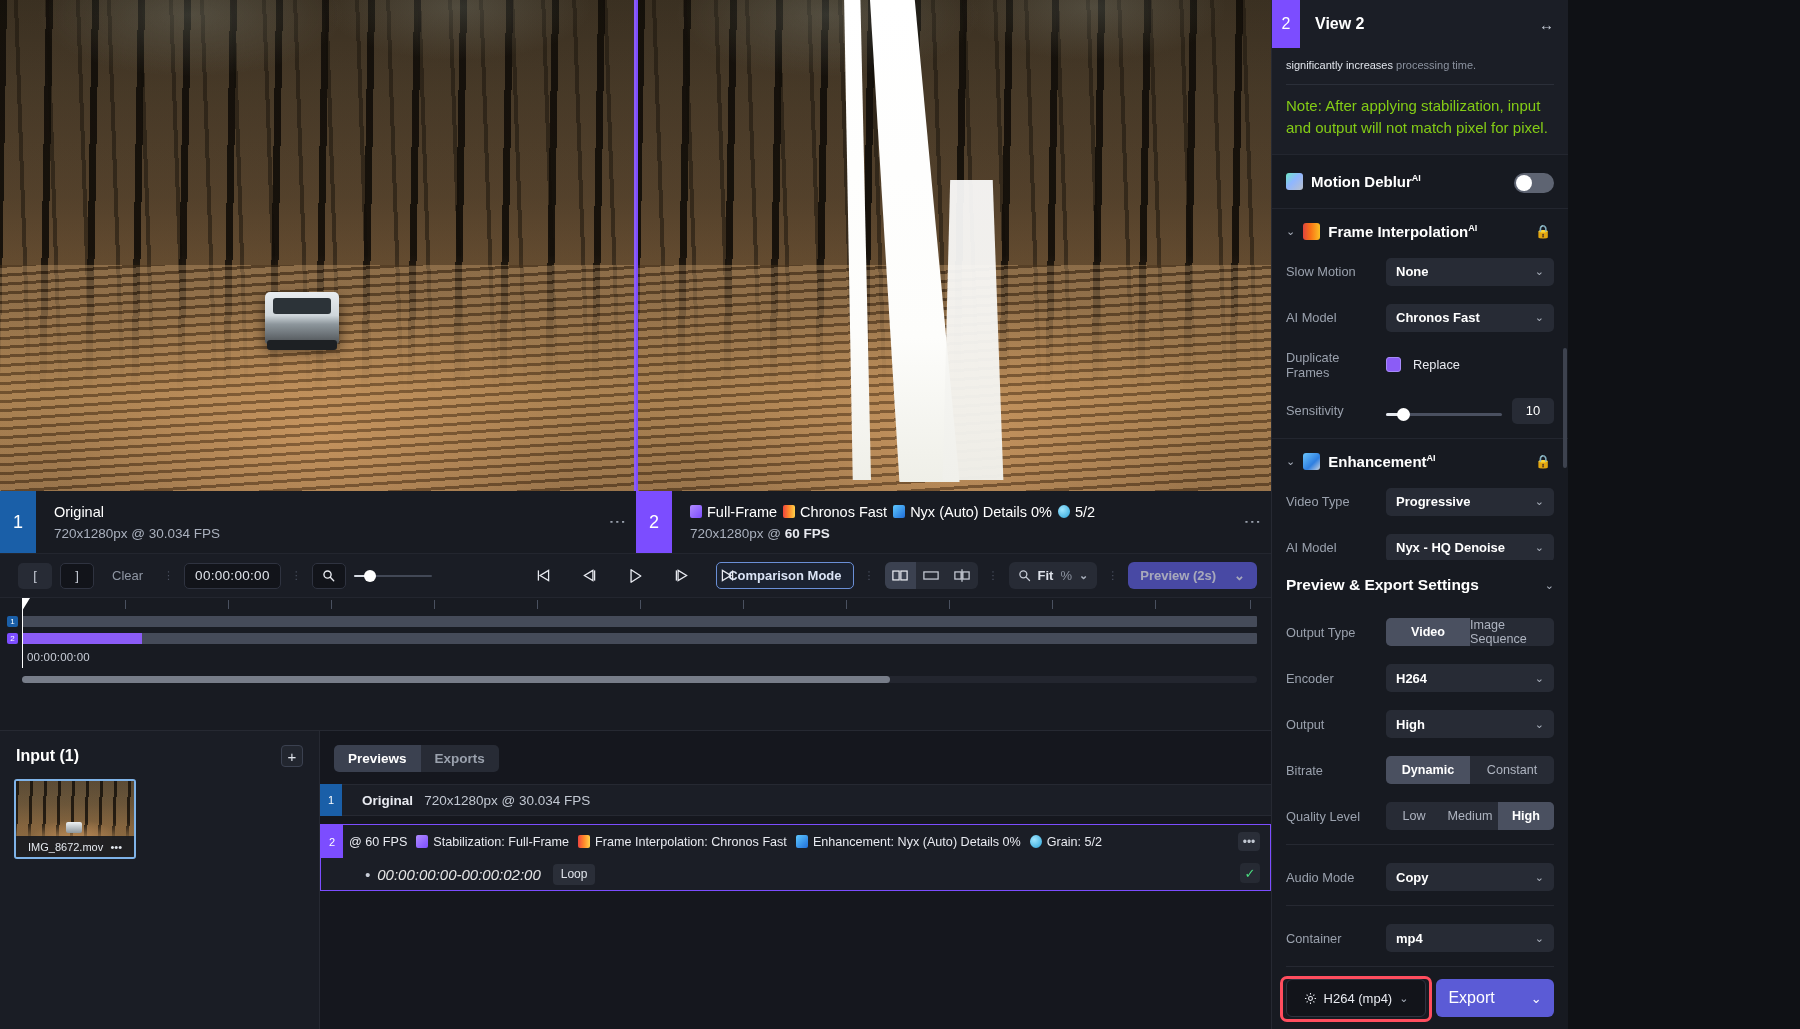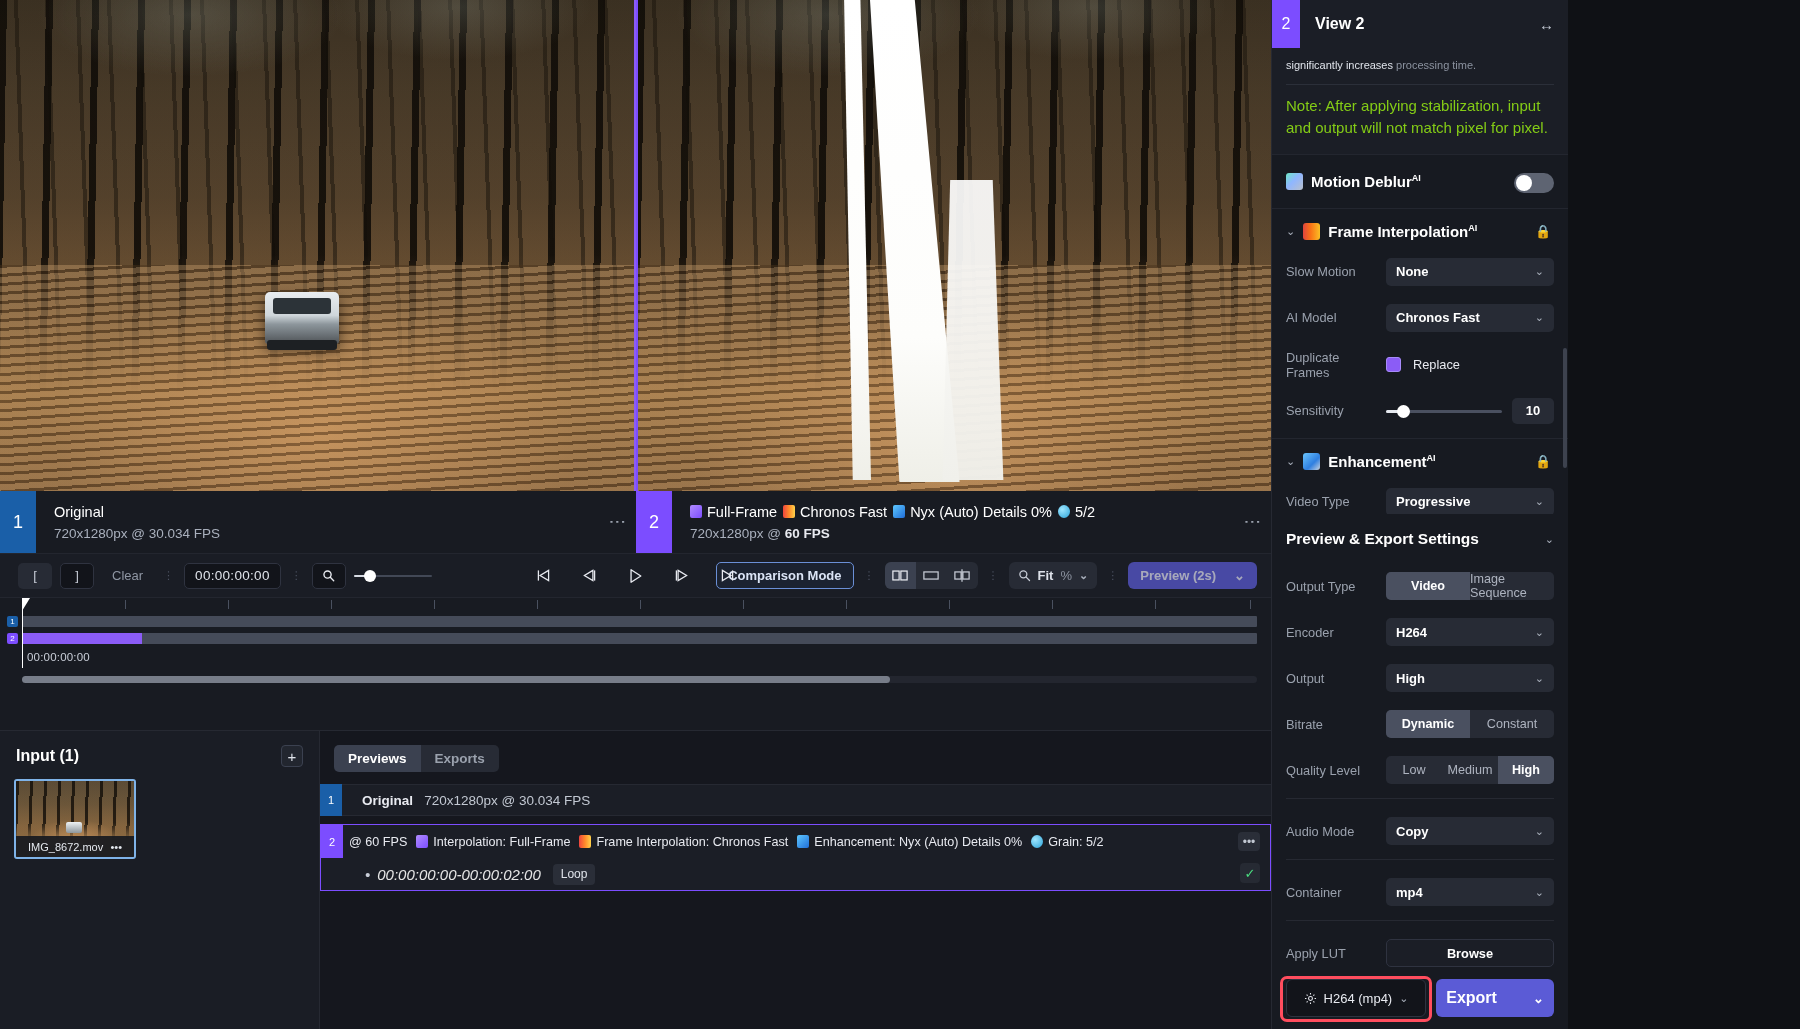--- a/index.html
+++ b/index.html
@@ -318,21 +318,21 @@
   .field { display: flex; align-items: center; margin-top: 18px; }
   .field-lbl { width: 100px; font-size: 12.8px; color: #9aa1ad; }
   .select {
     flex: 1; height: 28px; border-radius: 5px; background: #272b35; display: flex; align-items: center;
     justify-content: space-between; padding: 0 10px; font-size: 13px; color: #fff; font-weight: bold;
     cursor: pointer;
   }
   .select .cv { color: #aab1bd; font-size: 11px; font-weight: normal;}
   .cbox { width: 15px; height: 15px; border-radius: 3px; background: #8b5cf6; border: 1px solid #a78bfa; cursor:pointer;}
   .cb-lbl { font-size: 12.8px; color: #e8eaf0; margin-left: 12px; }
-  .slider-wrap { flex: 1; display: flex; align-items: center; gap: 10px; font-weight: bold; }
+  .slider-wrap { flex: 1; display: flex; align-items: flex-end; gap: 10px; }
   .slider { position: relative; flex: 1; height: 20px; }
   .sl-track { position: absolute; left: 0; right: 0; top: 9px; height: 3px; background: #4a5060; border-radius: 2px;}
   .sl-fill { position: absolute; left: 0; width: 16px; top: 9px; height: 3px; background: #e6e9ef; border-radius: 2px;}
   .sl-knob { position: absolute; left: 11px; top: 4px; width: 13px; height: 13px; border-radius: 50%; background: #fff;}
   .num-box {
     width: 42px; height: 26px; border-radius: 5px; background: #272b35; color: #fff; font-size: 13px;
     display: flex; align-items: center; justify-content: center;
   }
   .ghost-bar { height: 26px; border-radius: 5px; background: #272b35; flex: 1; margin-left: 0;}
   .pes-head {
@@ -359,21 +359,21 @@
     display: flex; align-items: center; justify-content: center; gap: 7px; font-size: 13px;
     color: #e8eaf0; cursor: pointer;
   }
   .hl-ring {
     position: absolute; left: 8px; top: 9px; width: 152px; height: 46px;
     border: 3px solid #ff4d5e; border-radius: 7px; pointer-events: none;
   }
   .export-btn {
     flex: 1; height: 38px; border-radius: 6px; background: #5b5bd6; color: #fff;
     display: flex; align-items: center; justify-content: center; gap: 36px;
-    font-size: 16px; font-weight: bold; cursor: pointer;
+    font-size: 16px; font-weight: normal; cursor: pointer;
   }
   .scrollbar-v {
     position: absolute; right: 1px; top: 300px; width: 4px; height: 120px;
     background: #3d424e; border-radius: 3px;
   }
   
   .gutter { width: 232px; height: 1029px; background: #0f1115; }
 </style>
 </head>
 <body>
@@ -588,21 +588,21 @@
           </div>
         </div>
 
         <div class="preview-card">
           <div class="pc-top">
             <div class="pc-left-bar">2</div>
             <div class="pc-tags">
               <span>@ 60 FPS</span>
               <span class="chip">
                   <i class="sq purple"></i>
-                  <span>Interpolation: Full-Frame</span>
+                  <span>Stabilization: Full-Frame</span>
                 </span>
               <span class="chip">
                   <i class="sq orange"></i>
                   <span>Frame Interpolation: Chronos Fast</span>
                 </span>
               <span class="chip">
                   <i class="sq blue"></i>
                   <span>Enhancement: Nyx (Auto) Details 0%</span>
                 </span>
               <span class="chip">
@@ -769,24 +769,20 @@
         </div>
         <div class="rule"></div>
         <div class="field">
           <div class="field-lbl">Container</div>
           <div class="select">
             <span>mp4</span>
             <span class="cv">⌄</span>
           </div>
         </div>
         <div class="rule"></div>
-        <div class="field">
-          <div class="field-lbl">Apply LUT</div>
-          <div class="browse">Browse</div>
-        </div>
       </div>
     </div>
 
     <div class="rp-footer">
       <div class="codec-btn">
         <svg width="13" height="13" viewBox="0 0 16 16" fill="none" stroke="#e8eaf0" stroke-width="1.3">
           <circle cx="8" cy="8" r="2.4"></circle>
           <path d="M8 1.2v1.8M8 13v1.8M14.8 8h-1.8M3 8H1.2M12.8 3.2l-1.3 1.3M4.5 11.5l-1.3 1.3M12.8 12.8l-1.3-1.3M4.5 4.5L3.2 3.2"></path>
         </svg>
         <span>H264 (mp4)</span>

